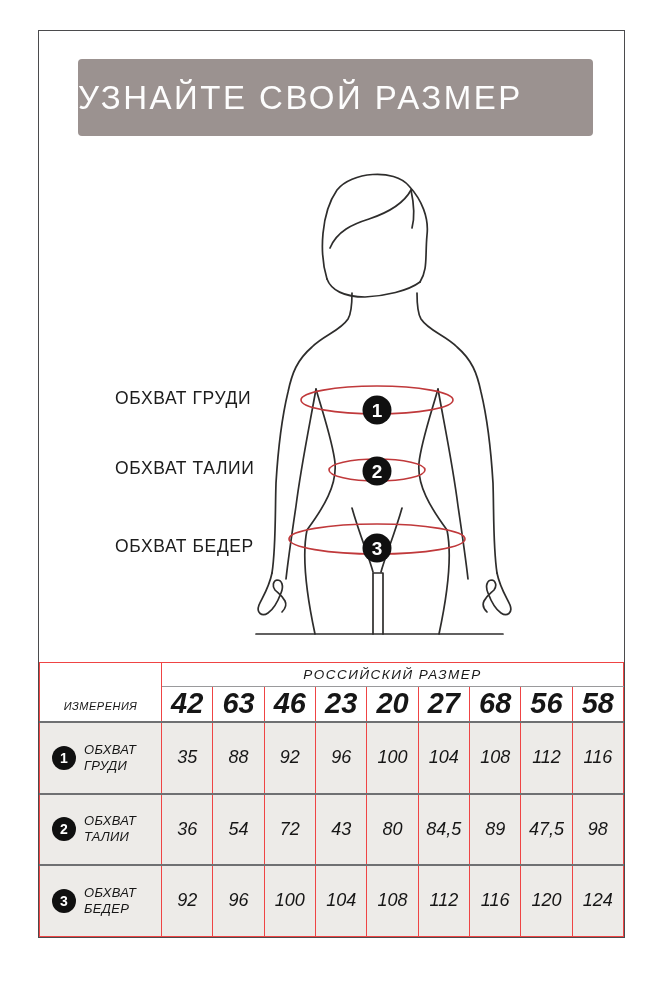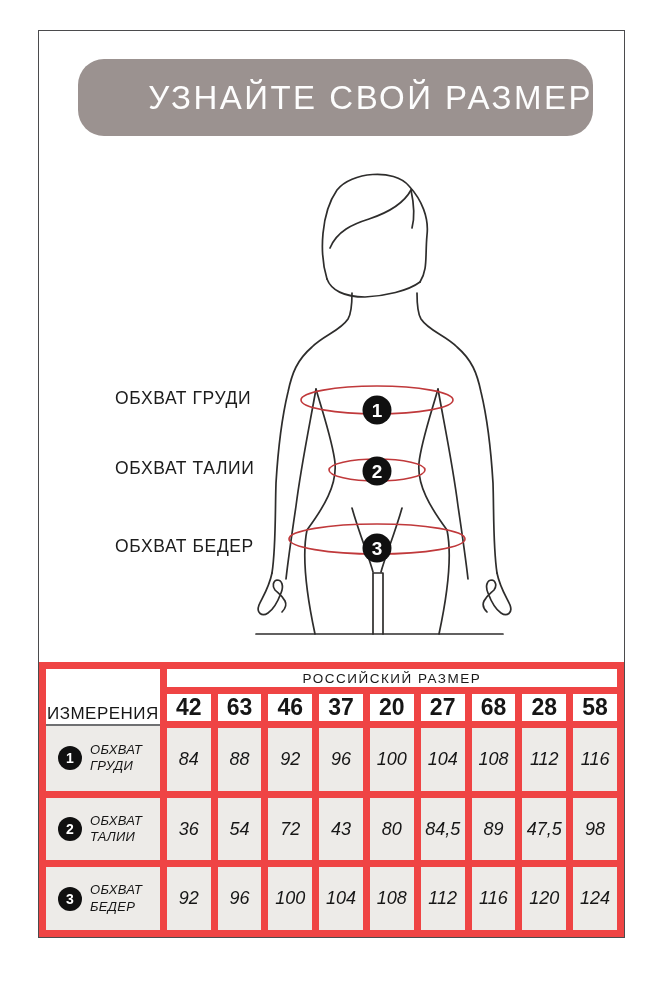--- a/index.html
+++ b/index.html
@@ -8,22 +8,22 @@
 
   .page { position:absolute; left:0; top:0; width:667px; height:1000px; background:#fff; }
 
   .frame {
     position:absolute; left:38px; top:30px; width:587px; height:908px;
     border:1.5px solid #4b4b4d; background:#fff;
   }
 
   .banner {
     position:absolute; left:39px; top:28px; width:515px; height:77px;
-    background:#9b9290; border-radius:26px;
-    display:flex; align-items:center; justify-content:flex-end;padding-left:18px;
+    background:#9b9290; border-radius:4px;
+    display:flex; align-items:center; justify-content:flex-start;
   }
   .banner-text {
     color:#fdfdfd; font-size:33px; letter-spacing:2.5px; font-weight:400;
     white-space:nowrap;
   }
 
   .figure-area { position:absolute; left:0; top:0; width:100%; height:633px; }
 
   .body-svg { position:absolute; left:192px; top:130px; width:290px; height:480px; }
   .body-svg path, .body-svg line { fill:none; stroke:#2e2d2c; stroke-width:1.7; stroke-linecap:round; stroke-linejoin:round; }
@@ -39,26 +39,26 @@
     font-size:17.5px; color:#1d1d1d; letter-spacing:0.6px; white-space:nowrap;
   }
   .label-chest { top:367px; }
   .label-waist { top:437px; }
   .label-hips  { top:515px; }
 
   table.size-table {
     position:absolute; left:0; bottom:0; width:100%; height:275px;
     border-collapse:collapse; table-layout:fixed; background:#fff;
   }
-  .size-table td { border:7px solid #ef4444; text-align:center; vertical-align:middle; color:#161616; }
+  .size-table td { border:1px solid #ef4444; text-align:center; vertical-align:middle; color:#161616;font-style:italic; }
   .size-table .group-header td { border-bottom:1px solid #9a9a9c; height:23px; }
   .group-header-text { font-size:13.5px; letter-spacing:1.5px; color:#1a1a1a; }
-  .size-table .sizes-row td { height:34px; font-size:23px; font-weight:bold; }
+  .size-table .sizes-row td { height:34px; font-size:29px; font-weight:bold; }
   .measure-header-cell { vertical-align:bottom !important; }
-  .measure-header-text { display:block; font-size:17px; letter-spacing:0.5px; }
+  .measure-header-text { display:block; font-size:11px; letter-spacing:0.5px; padding-bottom:9px; }
   .size-table tr.data-row td {
     background:#edebe8; height:69px; font-size:18px; font-style:italic;
     border-top:2px solid #6f7072;
   }
   .size-table tr.data-row td.label-cell {
     text-align:left; padding-left:12px; font-size:13px;
   }
   .label-wrap { display:flex; align-items:center; gap:8px; }
   .row-badge {
     flex:0 0 auto; width:24px; height:24px; border-radius:50%;
@@ -136,35 +136,35 @@
           <span class="measure-header-text">ИЗМЕРЕНИЯ</span>
         </td>
         <td colspan="9">
           <span class="group-header-text">РОССИЙСКИЙ РАЗМЕР</span>
         </td>
       </tr>
       <tr class="sizes-row">
         <td>42</td>
         <td>63</td>
         <td>46</td>
-        <td>37</td>
+        <td>23</td>
         <td>20</td>
         <td>27</td>
         <td>68</td>
-        <td>28</td>
+        <td>56</td>
         <td>58</td>
       </tr>
       <tr class="data-row">
         <td class="label-cell">
           <span class="label-wrap">
             <span class="row-badge">1</span>
             <span class="row-label-text">ОБХВАТ ГРУДИ</span>
           </span>
         </td>
-        <td>84</td>
+        <td>35</td>
         <td>88</td>
         <td>92</td>
         <td>96</td>
         <td>100</td>
         <td>104</td>
         <td>108</td>
         <td>112</td>
         <td>116</td>
       </tr>
       <tr class="data-row">

